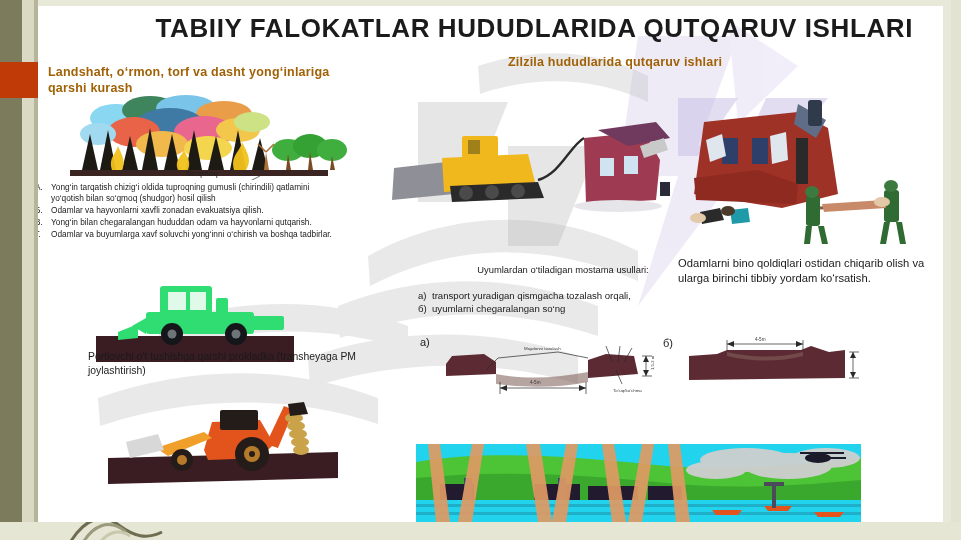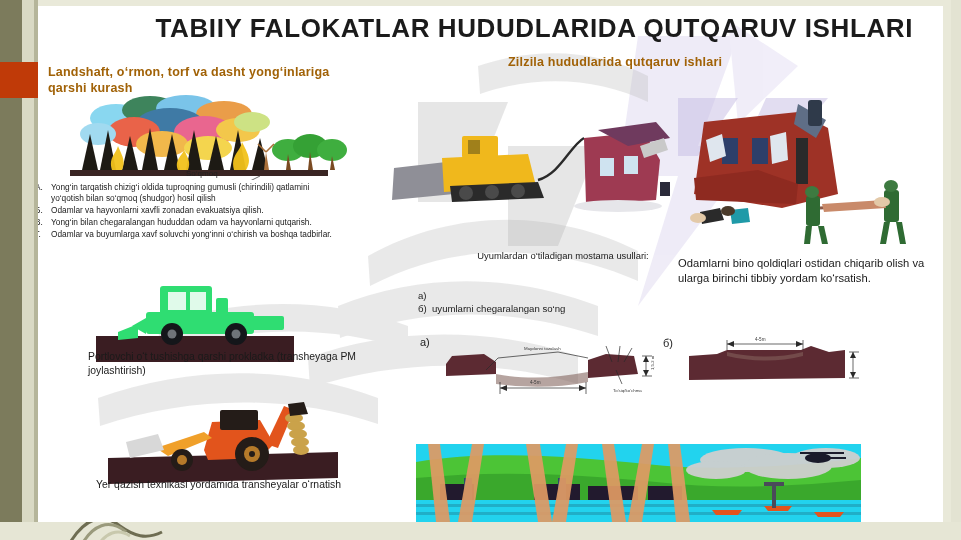--- a/index.html
+++ b/index.html
@@ -52,21 +52,21 @@
   .body-text-md{position:absolute;color:#1a1a1a;font-size:11.4px;line-height:1.28;}
 
   #fire-list{left:-6px;top:176px;width:300px;}
   #fire-list .li{display:flex;margin-bottom:1px;}
   #fire-list .mk{width:16px;flex:0 0 16px;text-align:left;padding-left:3px;}
   #fire-list .tx{flex:1;}
 
   #sokmoq-label{position:absolute;left:148px;top:163px;font-size:8px;color:#222;}
 
   #mid-text-1{left:375px;top:206px;width:250px;}
-  #mid-text-2{left:420px;top:244px;width:210px;text-align:center;font-size:9.4px;line-height:1.3;}
+  #mid-text-2{left:420px;top:258px;width:210px;text-align:center;font-size:9.4px;line-height:1.3;}
   #mid-list{left:380px;top:284px;width:250px;font-size:9.6px;line-height:1.35;}
   #mid-list .li{display:flex;}
   #mid-list .mk{width:14px;flex:0 0 14px;}
 
   #quake-text{left:640px;top:250px;width:260px;font-size:11.2px;line-height:1.3;}
 
   #cap-prokladka{left:50px;top:344px;width:300px;font-size:10.4px;line-height:1.3;}
   #cap-yer{left:58px;top:472px;width:300px;font-size:10.4px;line-height:1.3;}
 
   .diag-label{position:absolute;font-size:11px;color:#222;}
@@ -227,21 +227,20 @@
         <ellipse cx="193" cy="58" rx="8" ry="5"></ellipse>
       </g>
       <path d="M180 12 L196 10 L200 22 L182 24 Z" fill="#241c18"></path>
       <circle cx="144" cy="62" r="17" fill="#241c18"></circle>
       <circle cx="144" cy="62" r="8" fill="#b57a2a"></circle>
       <circle cx="144" cy="62" r="3" fill="#241c18"></circle>
       <circle cx="74" cy="68" r="11" fill="#241c18"></circle>
       <circle cx="74" cy="68" r="5" fill="#b57a2a"></circle>
     </svg>
 
-    <div class="body-text-md" id="cap-yer">Yer qazish texnikasi yordamida transheyalar o‘rnatish</div>
 
     <svg class="illus" style="left:350px;top:110px;width:290px;height:100px;" viewBox="0 0 290 100">
       <g fill="#8f8f97">
         <path d="M6 52 L58 46 L66 78 L4 84 Z"></path>
       </g>
       <path d="M54 42 L140 38 L148 70 L56 76 Z" fill="#f0b81c"></path>
       <rect x="74" y="20" width="36" height="22" rx="2" fill="#f0b81c"></rect>
       <rect x="80" y="24" width="12" height="14" fill="#6b5a1a" opacity="0.6"></rect>
       <path d="M62 70 L150 66 L156 82 L64 86 Z" fill="#2a2a2a"></path>
       <circle cx="78" cy="77" r="7" fill="#4a4a4a"></circle>
@@ -257,20 +256,21 @@
       <path d="M252 30 L276 22 L280 34 L256 42 Z" fill="#c9c9c9"></path>
       <rect x="272" y="66" width="10" height="14" fill="#2a2a3a"></rect>
       <ellipse cx="230" cy="90" rx="44" ry="6" fill="#e6e6ea"></ellipse>
     </svg>
 
     <div class="body-text" id="mid-text-2">Uyumlardan o‘tiladigan mostama usullari:</div>
 
     <div class="body-text" id="mid-list">
       <div class="li">
         <span class="mk">a)</span>
+        <span class="tx">transport yuradigan qismgacha tozalash orqali,</span>
       </div>
       <div class="li">
         <span class="mk">б)</span>
         <span class="tx">uyumlarni chegaralangan so‘ng</span>
       </div>
     </div>
 
     <svg class="illus" style="left:640px;top:92px;width:265px;height:150px;" viewBox="0 0 265 150">
       <g opacity="0.5" fill="#c6bce4">
         <path d="M0 0 L60 0 L20 58 L0 58 Z"></path>

